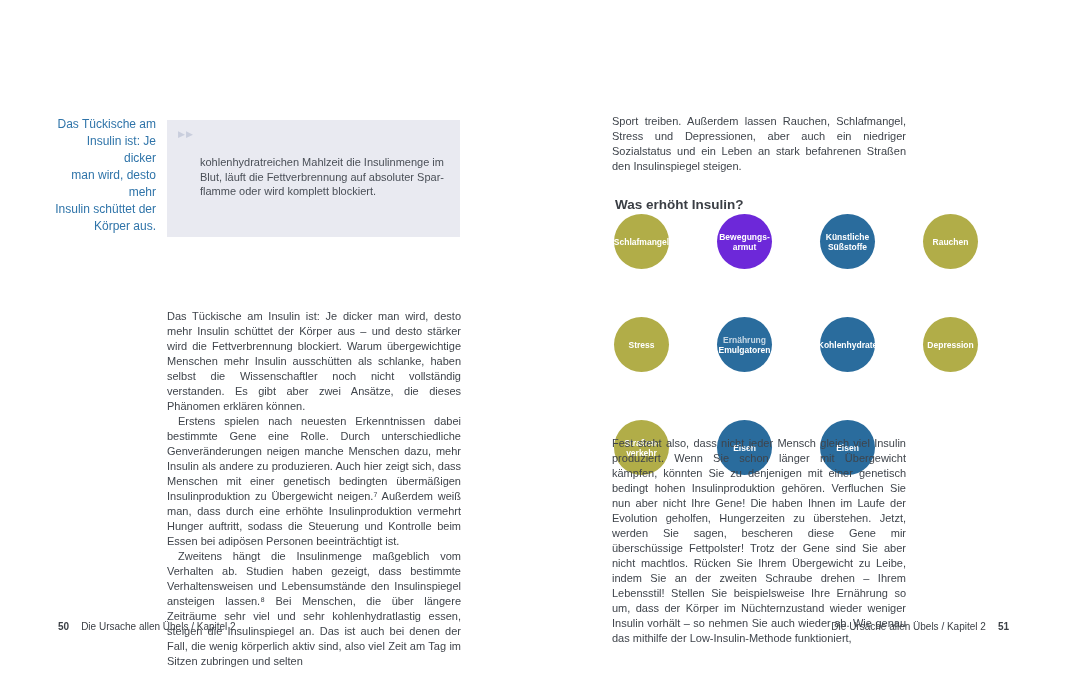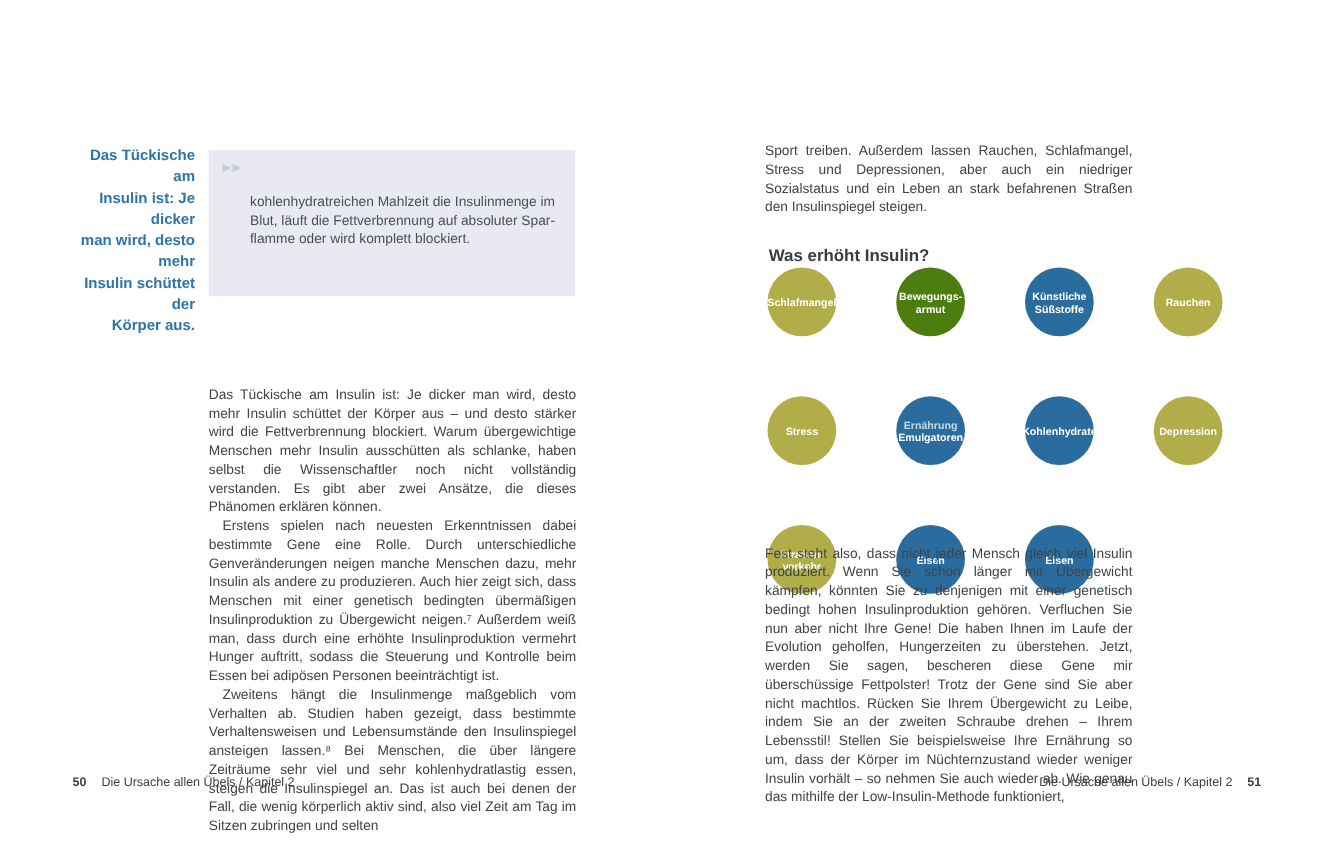--- a/index.html
+++ b/index.html
@@ -17,21 +17,21 @@
   }
   
   .margin-quote {
     position: absolute;
     left: 52px;
     top: 116px;
     width: 104px;
     text-align: right;
     font-size: 12px;
     line-height: 17px;
-    font-weight: bold;
+    font-weight: normal;
     color: #2f74a9;
     white-space: pre-line;
   }
   .callout-box {
     position: absolute;
     left: 167px;
     top: 120px;
     width: 293px;
     height: 117px;
     background: #e9eaf1;
@@ -162,21 +162,21 @@
   <div class="body-col" id="right-body-top">
     <p>Sport treiben. Außerdem lassen Rauchen, Schlafmangel, Stress und Depressionen, aber auch ein niedriger Sozialstatus und ein Leben an stark befahrenen Straßen den Insulinspiegel steigen.</p>
   </div>
 
   <h2 class="right-heading">Was erhöht Insulin?</h2>
 
   <div class="factor-grid">
       <div class="circle" style="background: rgb(177, 173, 72);">
         <div class="circle-label"><div>Schlafmangel</div></div>
       </div>
-      <div class="circle" style="background: #4d7c0f;">
+      <div class="circle" style="background: #6d28d9;">
         <div class="circle-label"><div>Bewegungs-
 armut</div></div>
       </div>
       <div class="circle" style="background: rgb(42, 108, 157);">
         <div class="circle-label"><div>Künstliche
 Süßstoffe</div></div>
       </div>
       <div class="circle" style="background: rgb(177, 173, 72);">
         <div class="circle-label"><div>Rauchen</div></div>
       </div>

